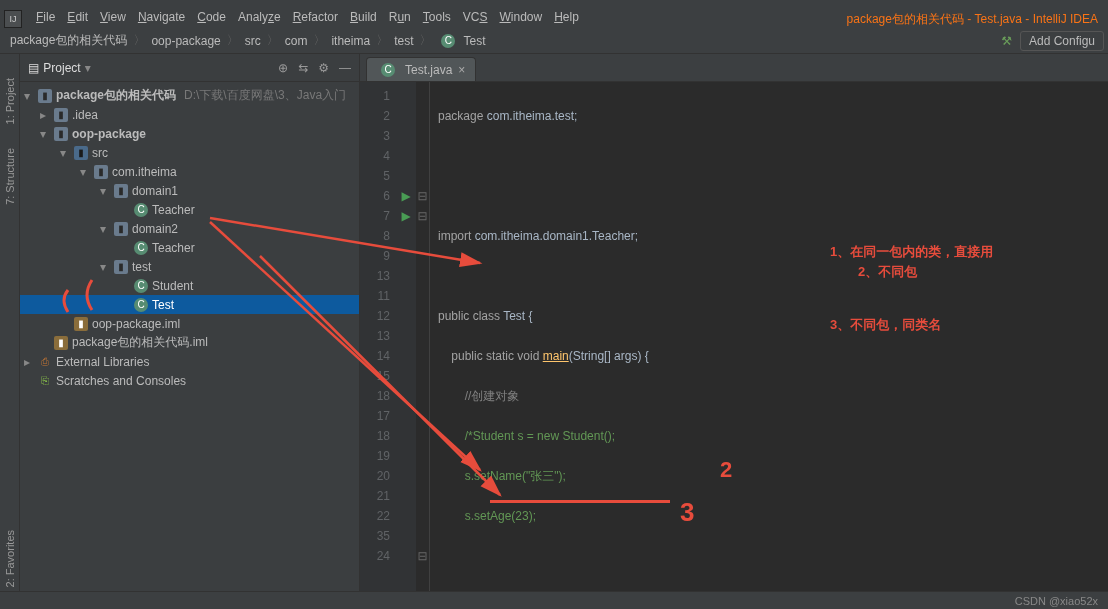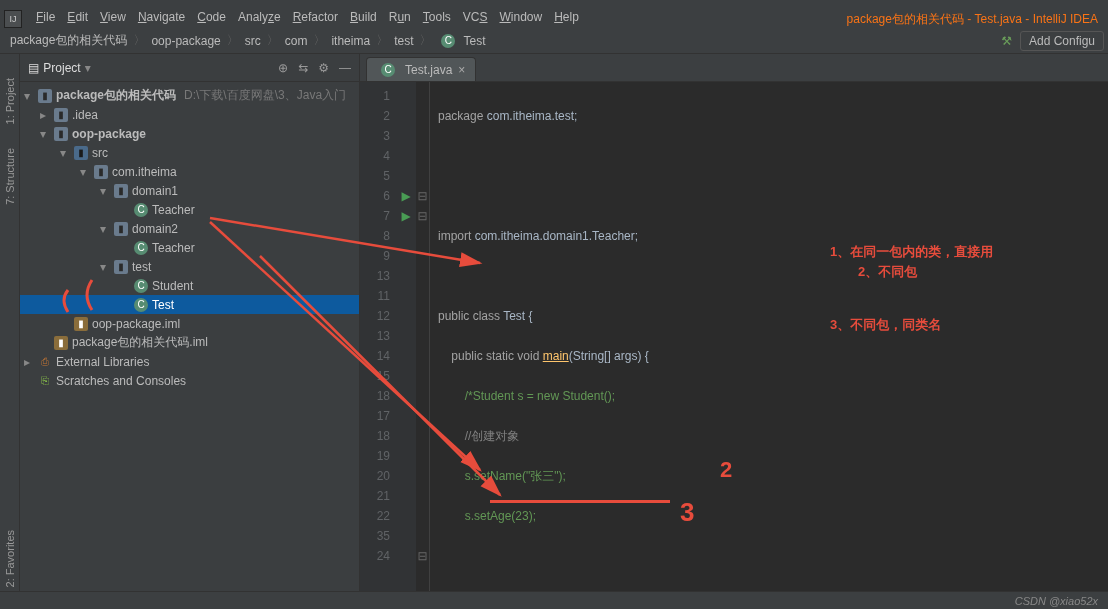--- a/index.html
+++ b/index.html
@@ -40,21 +40,21 @@
   .gutter-ln { width:36px; background:#313335; color:#606366; text-align:right; padding:4px 6px 0 0; font-family:Consolas,monospace; font-size:12px; line-height:20px;}
   .gutter-mark { width:20px; background:#313335; padding-top:4px; font-family:Consolas,monospace; line-height:20px; text-align:center; color:#499c54;}
   .gutter-fold { width:14px; background:#2b2b2b; border-right:1px solid #404040; padding-top:4px; line-height:20px; color:#666; text-align:center; font-size:10px;}
   .code { flex:1; padding:4px 0 0 8px; font-family:Consolas,monospace; font-size:12px; line-height:20px; color:#a9b7c6; white-space:pre; position:relative;}
   .kw { color:#a3a3a3;}
   .fn { color:#ffc66d;text-decoration:underline;}
   .cm { color:#808080;}
   .cmg { color:#629755;}
   .annot-red { position:absolute; color:#e74c3c; font-size:13px; font-weight:bold;}
   .red-mark { position:absolute; color:#e74c3c; font-weight:bold;}
-  .watermark { position:absolute; bottom:2px; right:10px; color:#888; font-size:11px;font-style:italic;}
+  .watermark { position:absolute; bottom:2px; right:10px; color:#888; font-size:11px;}
   .statusbar { height:18px; background:#3c3f41; border-top:1px solid #323232;}
   svg.arrows { position:absolute; top:0; left:0; pointer-events:none;}
   .hammer-icon { color:#6a9e5a;}
   .gear-icon, .kebab-icon, .target-icon, .collapse-icon, .hide-icon { color:#999;}
 </style>
 </head>
 <body>
 
 <div class="menubar">
   <div class="logo">IJ</div>
@@ -293,22 +293,22 @@
           <div>⊟</div>
       </div>
       <div class="code">
 <div><span class="kw">package </span><span>com.itheima.test;</span></div>
 <div>&nbsp;</div>
 <div>&nbsp;</div>
 <div><span class="kw">import </span><span>com.itheima.domain1.Teacher;</span></div>
 <div>&nbsp;</div>
 <div><span class="kw">public class </span><span>Test </span><span>{</span></div>
 <div><span class="kw">    public static void </span><span class="fn">main</span><span>(String[] args) {</span></div>
+<div><span class="cm">        //创建对象</span></div>
 <div><span class="cmg">        /*Student s = new Student();</span></div>
-<div><span class="cm">        //创建对象</span></div>
 <div><span class="cmg">        s.setName("张三");</span></div>
 <div><span class="cmg">        s.setAge(23);</span></div>
 <div>&nbsp;</div>
 <div><span class="cmg">        System.out.println(s.getName() + ", " + s.getAge());*/</span></div>
 
 
 
 
 
 

